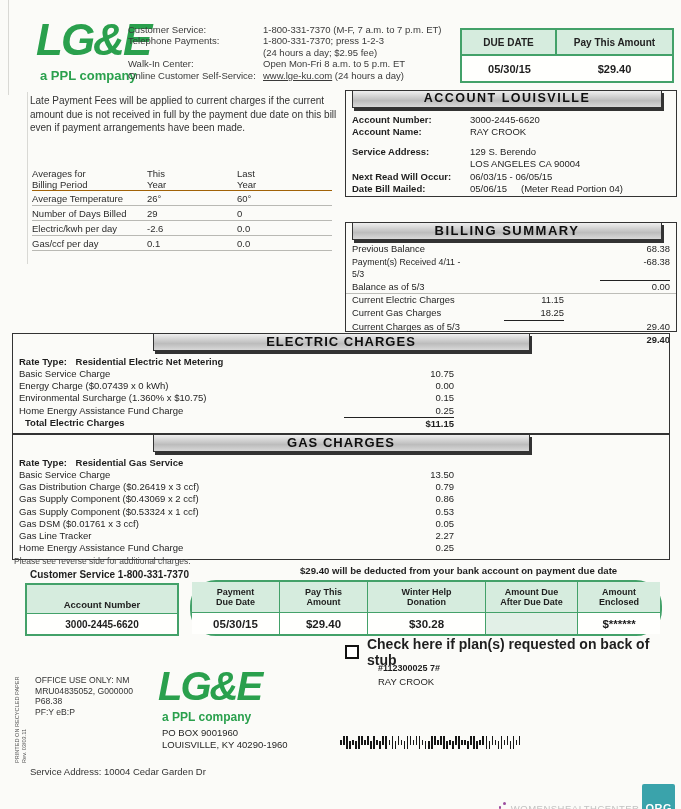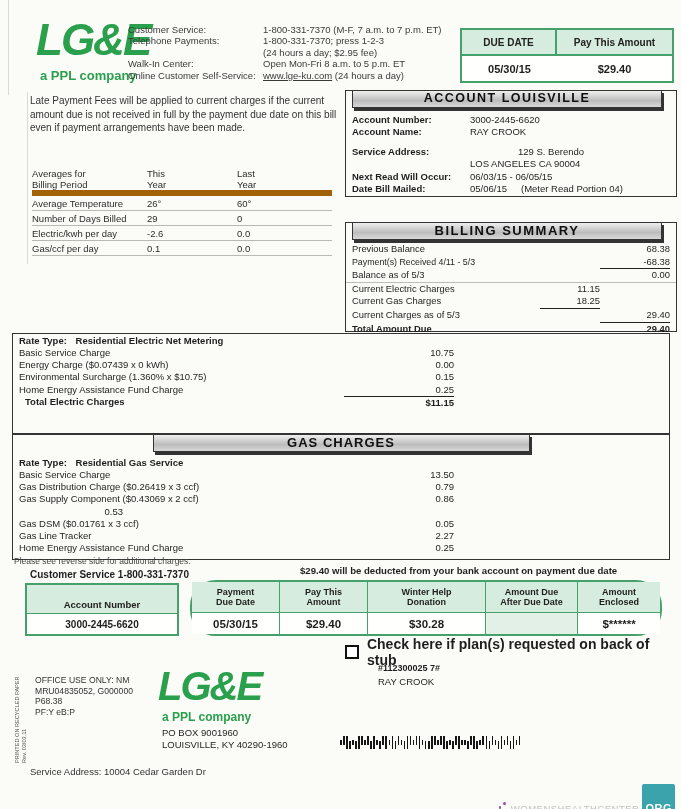--- a/index.html
+++ b/index.html
@@ -46,21 +46,21 @@
   .ai-label{width:118px;flex:none;font-weight:700;}
 
   
   .avg{font-size:9.5px;color:#2c2c2c;}
   .avg-head{display:flex;font-weight:400;}
   .avg-row{display:flex;border-bottom:1px solid #b9b9b4;padding:2px 0 1px 0;}
   .avg-c1{width:115px;flex:none;}
   .avg-c2{width:90px;flex:none;}
 
   
-  .bs-row{display:flex;font-size:9.4px;line-height:12.6px;padding:0 6px;}
+  .bs-row{display:flex;font-size:9.4px;line-height:12.6px;padding:0 6px;gap:36px;}
   .bs-label{flex:1;}
   .bs-mid{width:60px;text-align:right;flex:none;}
   .bs-right{width:70px;text-align:right;flex:none;}
   .uline{border-bottom:1.2px solid #222;}
   .row-sep{border-bottom:1px solid #bdbdb8;}
   .bold{font-weight:700;}
 
   
   .rate-line{font-size:9.5px;font-weight:700;}
   .chg-row{display:flex;font-size:9.5px;line-height:12.2px;}
@@ -150,21 +150,21 @@
   <div class="abs secbox" style="left:345px;top:90px;width:330px;height:105px;">
     <div class="graybar" style="margin:-1px 14px 4px 6px;height:16px;font-size:12.5px;letter-spacing:1.5px;line-height:15px;">ACCOUNT LOUISVILLE</div>
     <div class="ai-row" style="padding:2px 6px 0 6px;">
       <span class="ai-label">Account Number:</span>
       <span>3000-2445-6620</span>
     </div>
     <div class="ai-row" style="padding:0 6px;">
       <span class="ai-label">Account Name:</span>
       <span>RAY CROOK</span>
     </div>
-    <div class="ai-row" style="padding:8px 6px 0 6px;gap:48px;">
+    <div class="ai-row" style="padding:8px 6px 0 6px;">
       <span class="ai-label">Service Address:</span>
       <span>129 S. Berendo</span>
     </div>
     <div class="ai-row" style="padding:0 6px;">
       <span class="ai-label"></span>
       <span>LOS ANGELES CA 90004</span>
     </div>
     <div class="ai-row" style="padding:1px 6px 0 6px;">
       <span class="ai-label">Next Read Will Occur:</span>
       <span>06/03/15 - 06/05/15</span>
@@ -175,21 +175,21 @@
       <span style="margin-left:14px;">(Meter Read Portion 04)</span>
     </div>
   </div>
 
   <div class="abs avg" style="left:32px;top:168px;width:300px;">
     <div class="avg-head">
       <span class="avg-c1"><span>Averages for</span><br><span>Billing Period</span></span>
       <span class="avg-c2"><span>This</span><br><span>Year</span></span>
       <span class="avg-c2"><span>Last</span><br><span>Year</span></span>
     </div>
-    <div class="avg-row" style="border-top:6px solid #a16207;">
+    <div class="avg-row" style="border-top:1px solid #a16207;">
       <span class="avg-c1">Average Temperature</span>
       <span class="avg-c2">26°</span>
       <span class="avg-c2">60°</span>
     </div>
     <div class="avg-row">
       <span class="avg-c1">Number of Days Billed</span>
       <span class="avg-c2">29</span>
       <span class="avg-c2">0</span>
     </div>
     <div class="avg-row">
@@ -237,20 +237,21 @@
       <span class="bs-right uline">29.40</span>
     </div>
     <div class="bs-row bold">
       <span class="bs-label">Total Amount Due</span>
       <span class="bs-mid"></span>
       <span class="bs-right">29.40</span>
     </div>
   </div>
 
   <div class="abs secbox" style="left:12px;top:333px;width:656px;height:99px;">
+    <div class="graybar" style="margin:-1px auto 4px auto;width:375px;height:16px;font-size:13px;letter-spacing:1px;line-height:15px;">ELECTRIC CHARGES</div>
     <div class="rate-line" style="padding:1px 0 1px 6px;">
       <span>Rate Type:</span>
       <span style="margin-left:6px;">Residential Electric Net Metering</span>
     </div>
     <div class="chg-row">
       <span class="chg-label">Basic Service Charge</span>
       <span class="chg-amt">10.75</span>
     </div>
     <div class="chg-row">
       <span class="chg-label">Energy Charge ($0.07439 x 0 kWh)</span>
@@ -282,20 +283,21 @@
     </div>
     <div class="chg-row">
       <span class="chg-label">Gas Distribution Charge ($0.26419 x 3 ccf)</span>
       <span class="chg-amt">0.79</span>
     </div>
     <div class="chg-row">
       <span class="chg-label">Gas Supply Component ($0.43069 x 2 ccf)</span>
       <span class="chg-amt">0.86</span>
     </div>
     <div class="chg-row">
+      <span class="chg-label">Gas Supply Component ($0.53324 x 1 ccf)</span>
       <span class="chg-amt">0.53</span>
     </div>
     <div class="chg-row">
       <span class="chg-label">Gas DSM ($0.01761 x 3 ccf)</span>
       <span class="chg-amt">0.05</span>
     </div>
     <div class="chg-row">
       <span class="chg-label">Gas Line Tracker</span>
       <span class="chg-amt">2.27</span>
     </div>

